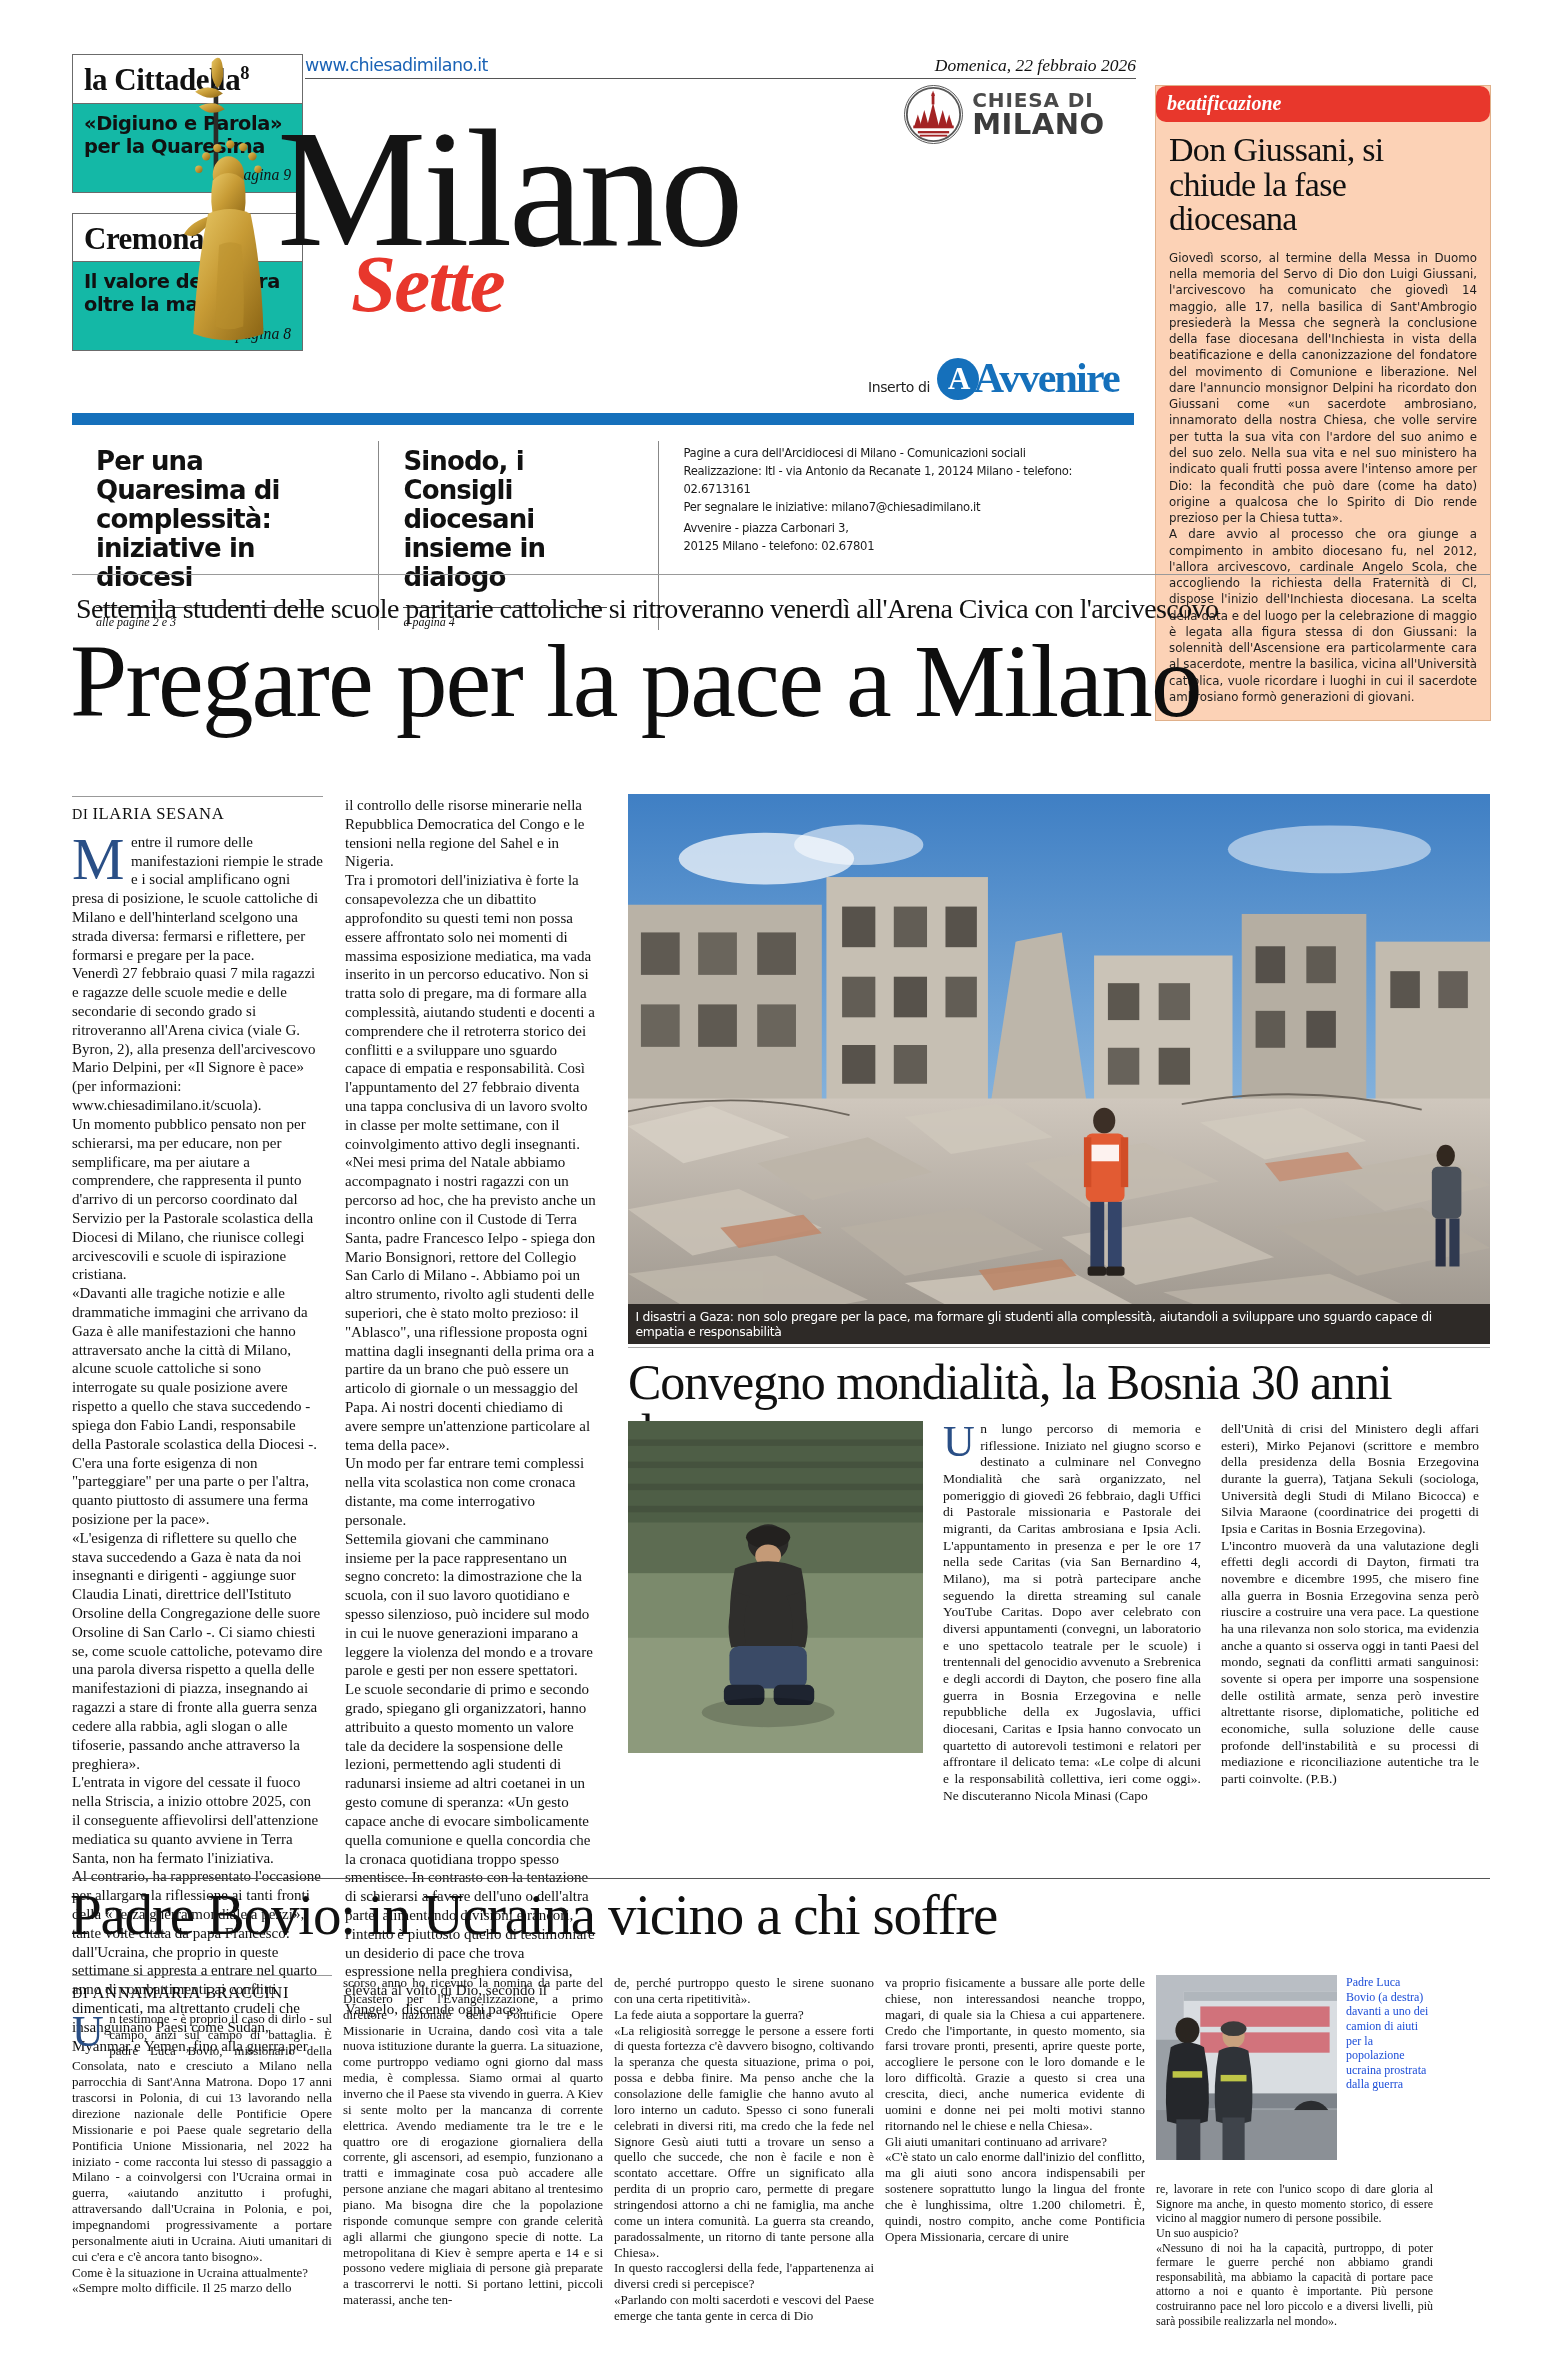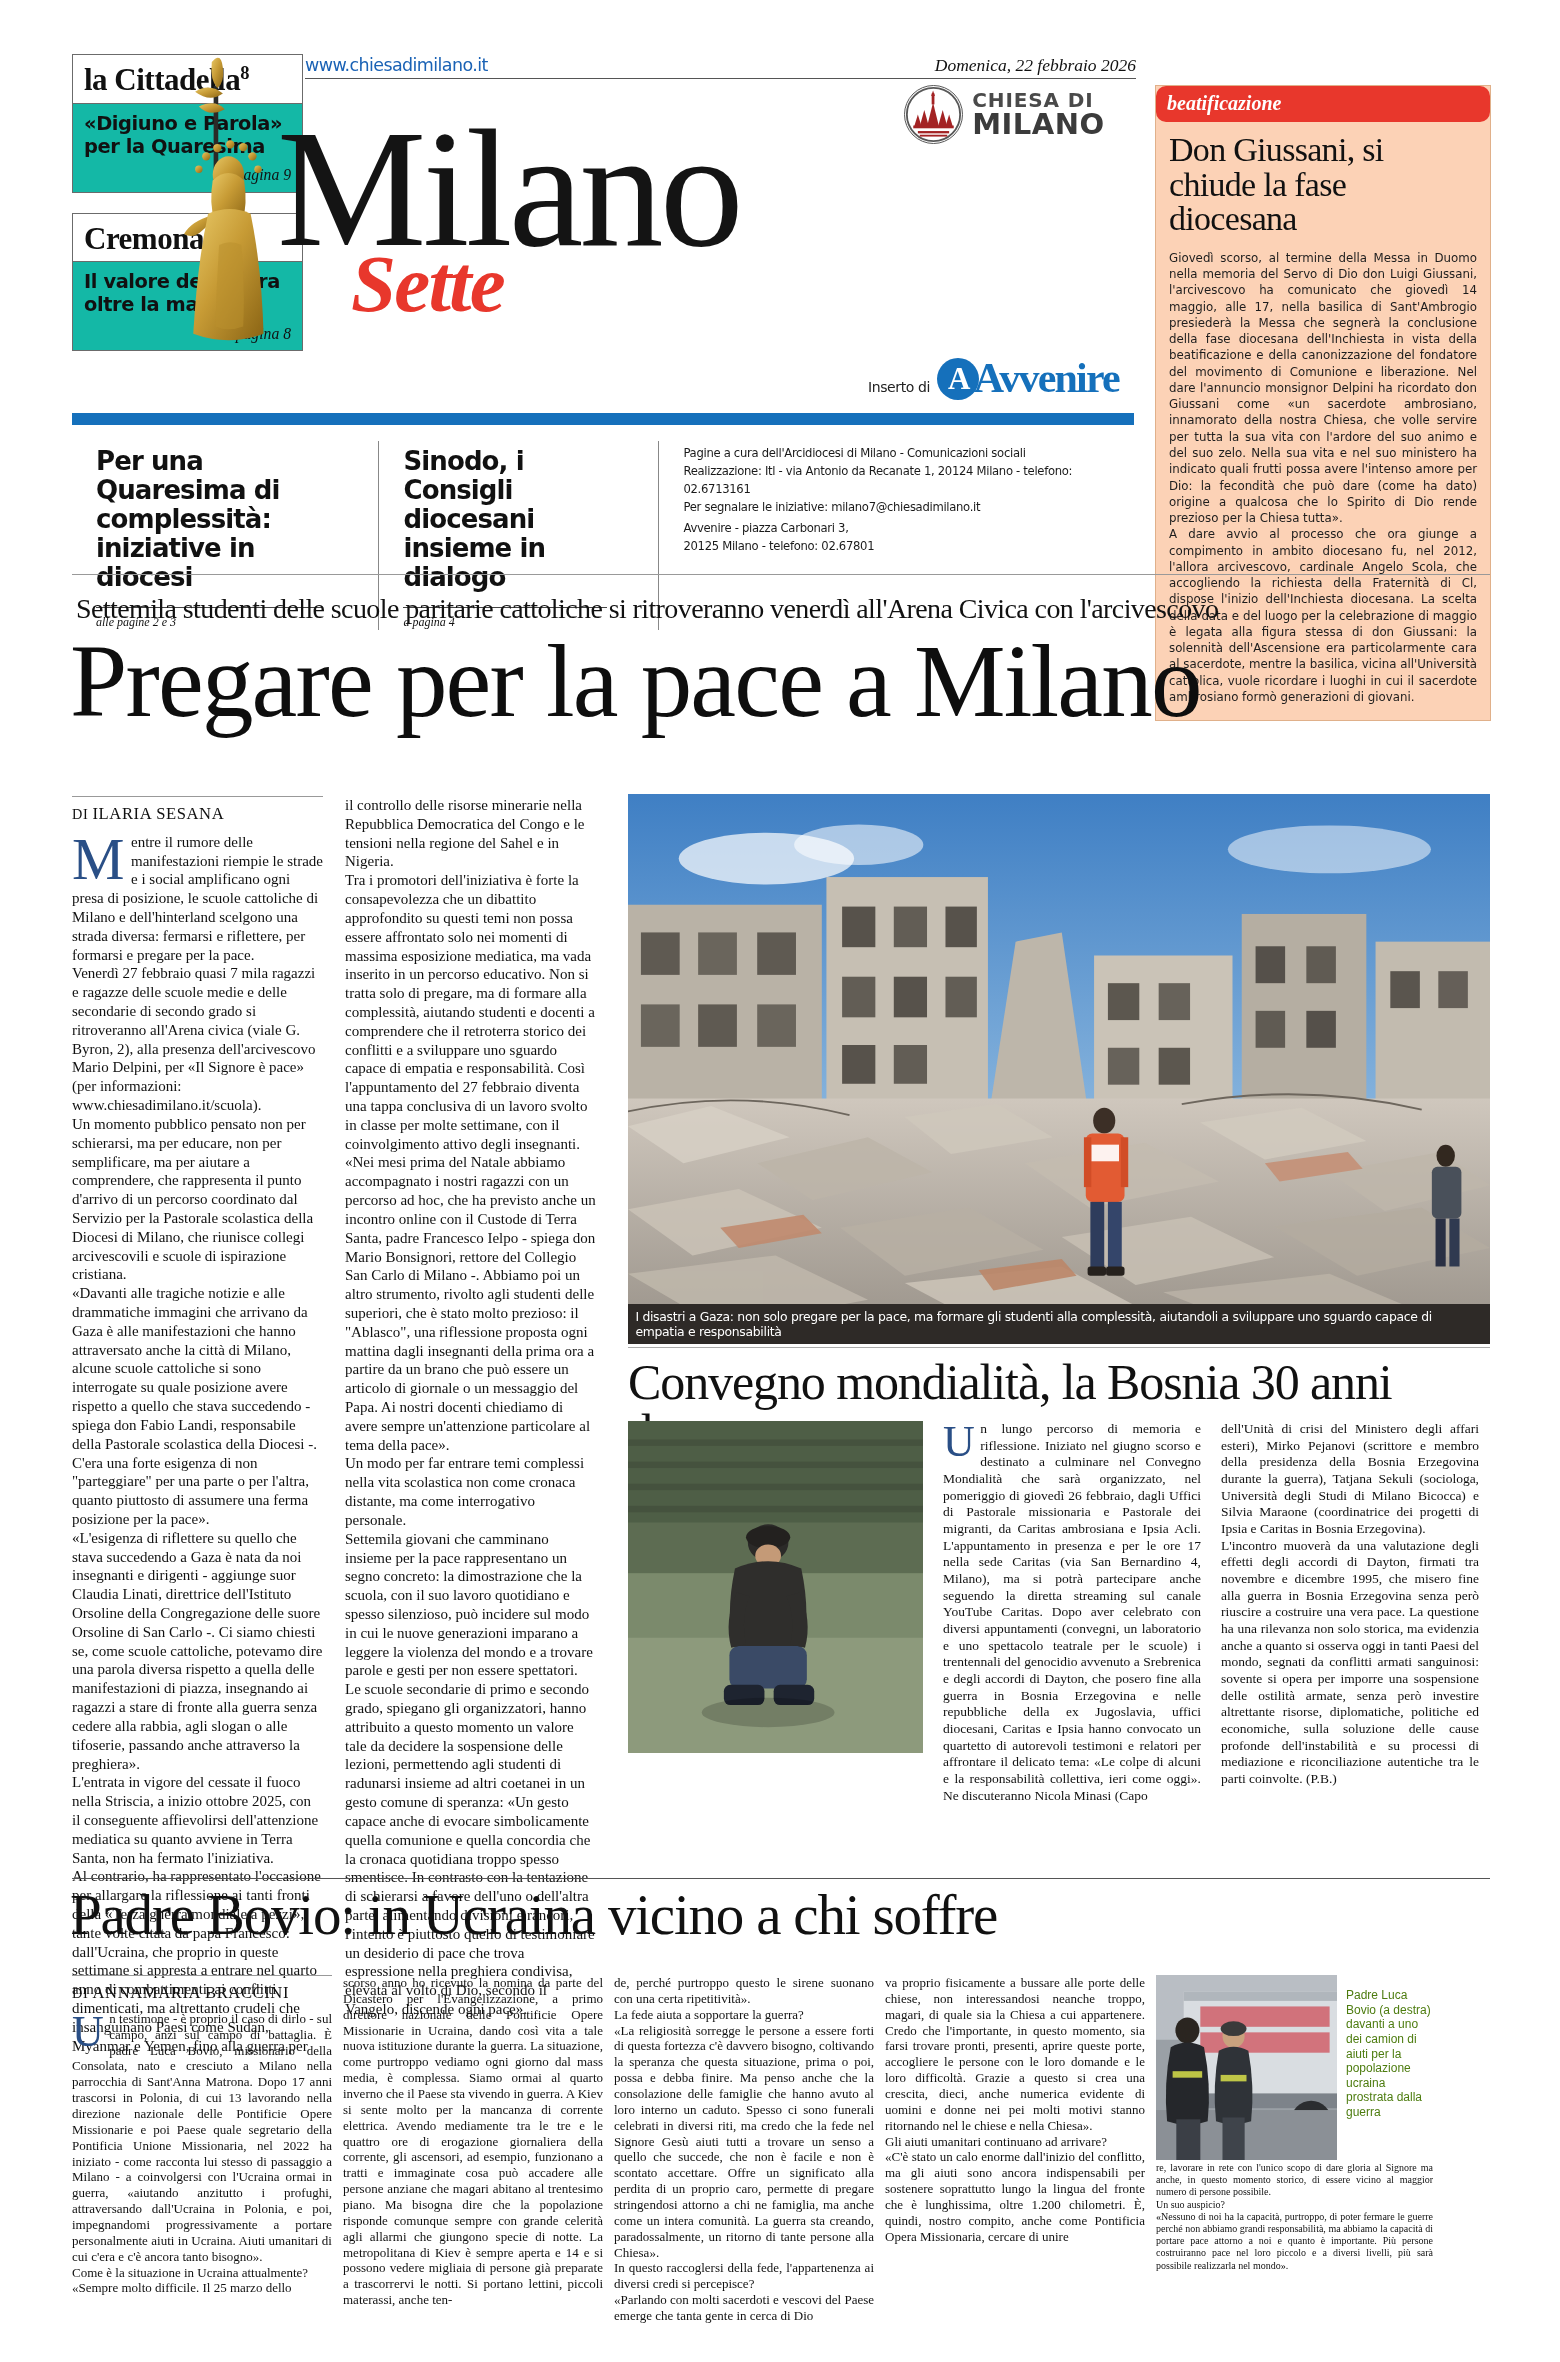--- a/index.html
+++ b/index.html
@@ -105,22 +105,22 @@
 
   
   .bovio-rule{position:absolute;left:72px;top:1878px;width:1418px;border-top:1.4px solid #555;}
   .bovio-hl{position:absolute;left:70px;top:1886px;width:1292px;font-family:"Liberation Serif",serif;
     font-size:57px;line-height:1;letter-spacing:-1.2px;}
   .bovio-cols{position:absolute;left:72px;top:1975px;width:1418px;display:flex;gap:11px;}
   .bovio-col{width:260px;}
   .bovio-col .bodytext{font-size:13px;line-height:1.22;text-align:justify;}
   .bovio-side{width:277px;position:relative;}
   .bovio-photo{width:181px;height:185px;background:#7a7f84;overflow:hidden;position:relative;}
-  .bovio-cap{position:absolute;left:190px;top:13px;width:85px;font-family:Liberation Sans, sans-serif;font-size:12px;line-height:1.22;color:#4d7c0f;}
-  .bovio-side .bodytext{font-size:10px;line-height:1.22;text-align:justify;margin-top:2px;}
+  .bovio-cap{position:absolute;left:190px;top:0;width:85px;font-family:Liberation Serif, serif;font-size:12px;line-height:1.22;color:#1d4ed8;}
+  .bovio-side .bodytext{font-size:12px;line-height:1.22;text-align:justify;margin-top:22px;}
 </style>
 </head>
 <body>
 
 <div class="page">
 
   <div class="masthead">
 
     <div class="left-promos">
 

